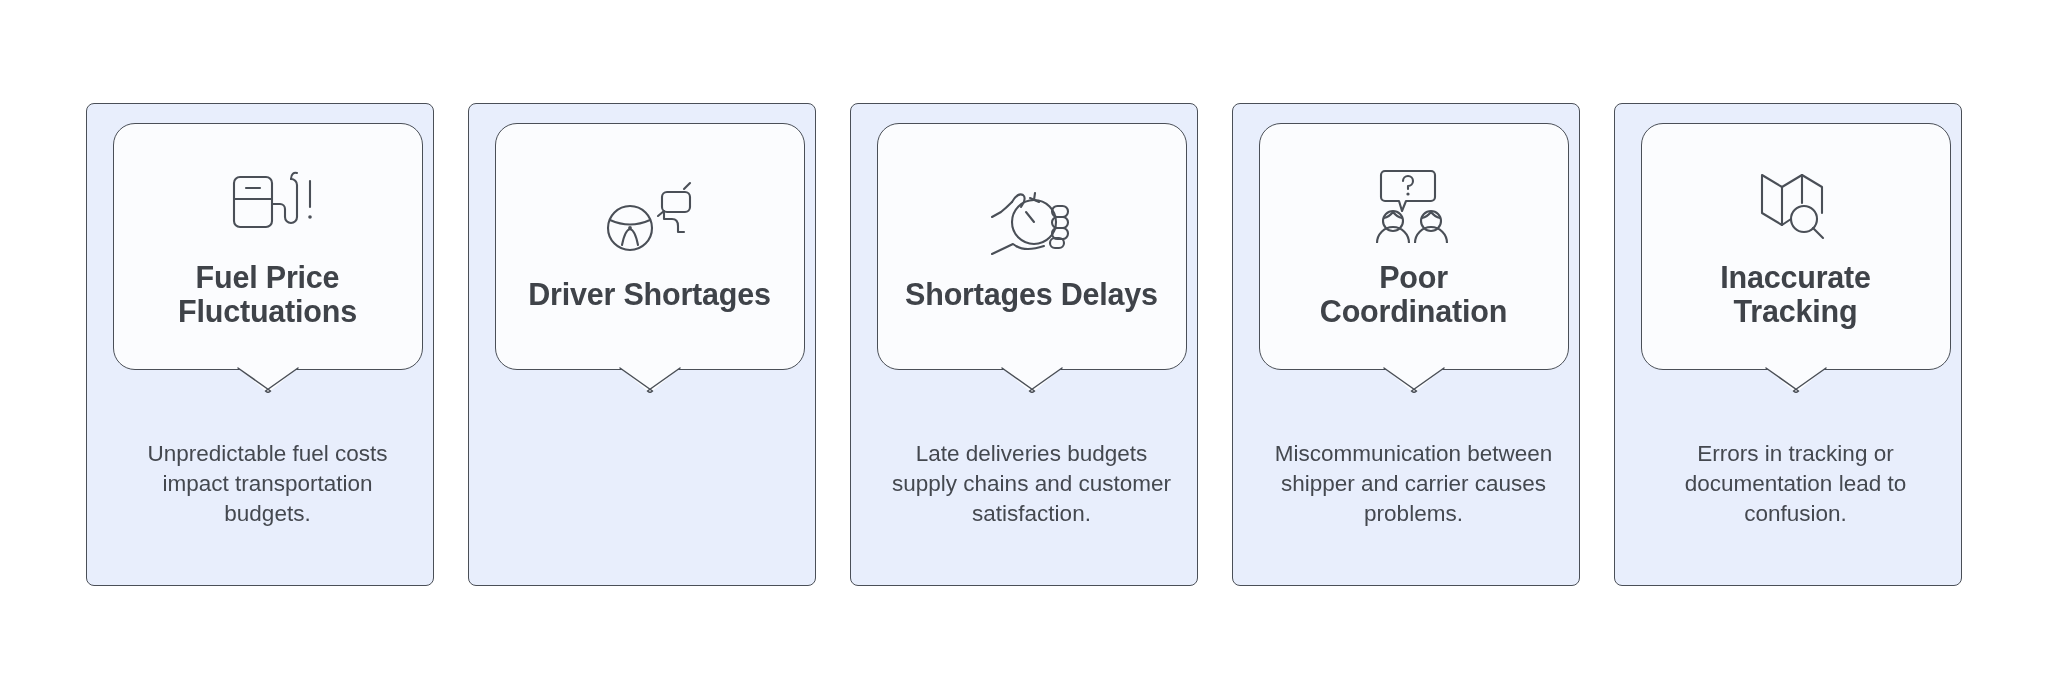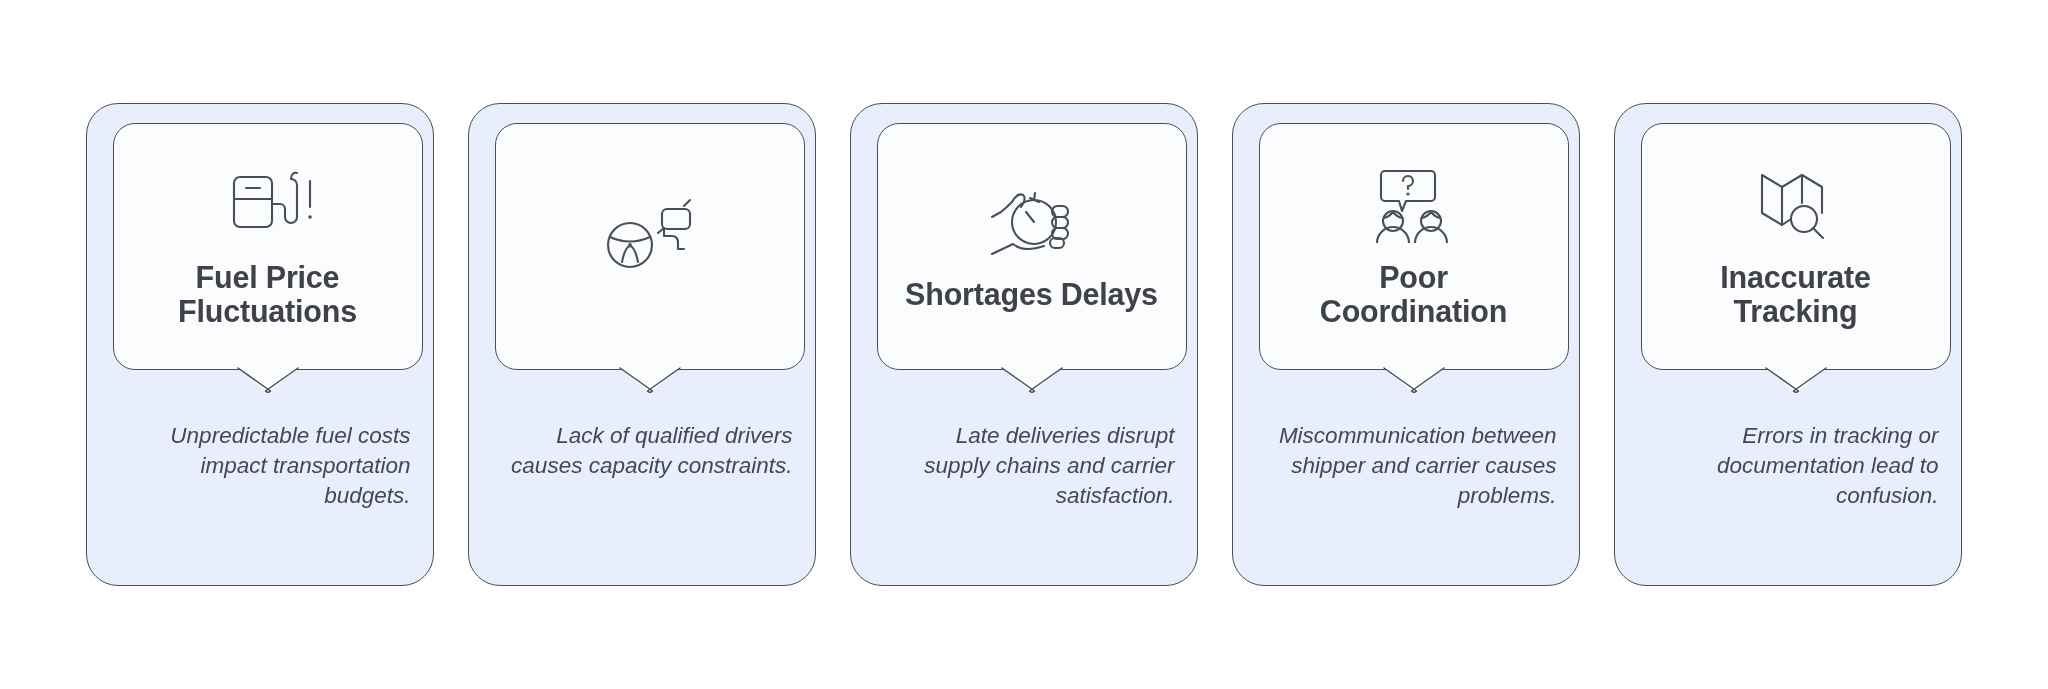--- a/index.html
+++ b/index.html
@@ -25,21 +25,21 @@
     padding: 0 74px;
   }
 
   .card {
     position: relative;
     width: 348px;
     height: 483px;
     box-sizing: border-box;
     background: #e8eefc;
     border: 1.6px solid #4a4f57;
-    border-radius: 32px;
+    border-radius: 8px;
     display: flex;
     flex-direction: column;
     align-items: center;
     padding: 19px 19px 0 34px;
   }
 
   
   .bubble {
     position: relative;
     width: 310px;
@@ -84,27 +84,26 @@
     font-size: 30.5px;
     font-weight: bold;
     line-height: 1.11;
     color: #3f4349;
     text-align: center;
     letter-spacing: -0.2px;
     max-width: 260px;
   }
 
   .desc {
-    margin-top: 51px;
+    margin-top: 69px;
     font-size: 22.5px;
     line-height: 1.33;
     color: #44484f;
-    text-align: right;
+    text-align: center;
     max-width: 286px;
-    font-style: italic;
   }
 </style>
 </head>
 <body>
 
 <div id="board">
 
   <div class="card">
     <div class="bubble">
       <div class="icon-wrap">
@@ -133,26 +132,26 @@
         <svg viewBox="0 0 108 82" fill="none" stroke="#4a4f57" stroke-width="2.1" stroke-linecap="round" stroke-linejoin="round">
           <circle cx="34" cy="50" r="22"></circle>
           <path d="M14 42 q20 9 40 0"></path>
           <path d="M26 67 q3 -15 8 -16 q5 1 8 16"></path>
           <circle cx="34" cy="50" r="1.9" fill="#4a4f57" stroke="none"></circle>
           <rect x="66" y="14" width="28" height="20" rx="5"></rect>
           <path d="M88 11 l6 -6"></path>
           <path d="M62 38 l6 -5 v8 h8 q6 0 6 7 v6 h6"></path>
         </svg>
       </div>
-      <svg class="tail" viewBox="0 0 62 26">
-        <path d="M0 0 H62 L33.5 24 Q31 26.5 28.5 24 Z" fill="#fbfcfe"></path>
-        <path d="M1 1 L33.5 24 Q31 26.5 28.5 24 L61 1" fill="none" stroke="#4a4f57" stroke-width="1.5" stroke-linecap="round" stroke-linejoin="round"></path>
-      </svg>
-    </div>
-    <div class="desc">Lack of qualified drivers causes capacity constraints.</div>
+      <div class="card-title">Driver Shortages</div>
+      <svg class="tail" viewBox="0 0 62 26">
+        <path d="M0 0 H62 L33.5 24 Q31 26.5 28.5 24 Z" fill="#fbfcfe"></path>
+        <path d="M1 1 L33.5 24 Q31 26.5 28.5 24 L61 1" fill="none" stroke="#4a4f57" stroke-width="1.5" stroke-linecap="round" stroke-linejoin="round"></path>
+      </svg>
+    </div>
   </div>
 
   <div class="card">
     <div class="bubble">
       <div class="icon-wrap">
         <svg viewBox="0 0 108 82" fill="none" stroke="#4a4f57" stroke-width="2.1" stroke-linecap="round" stroke-linejoin="round">
           <circle cx="56" cy="44" r="22"></circle>
           <line x1="56" y1="44" x2="48" y2="34"></line>
           <path d="M52 20 l9 4"></path>
           <line x1="56" y1="22" x2="57" y2="15"></line>
@@ -164,21 +163,21 @@
           <rect x="72" y="60" width="14" height="10" rx="5"></rect>
           <path d="M66 68 q-18 6 -28 0 l-3 -2 -21 10"></path>
         </svg>
       </div>
       <div class="card-title">Shortages Delays</div>
       <svg class="tail" viewBox="0 0 62 26">
         <path d="M0 0 H62 L33.5 24 Q31 26.5 28.5 24 Z" fill="#fbfcfe"></path>
         <path d="M1 1 L33.5 24 Q31 26.5 28.5 24 L61 1" fill="none" stroke="#4a4f57" stroke-width="1.5" stroke-linecap="round" stroke-linejoin="round"></path>
       </svg>
     </div>
-    <div class="desc">Late deliveries disrupt supply chains and carrier satisfaction.</div>
+    <div class="desc">Late deliveries budgets supply chains and customer satisfaction.</div>
   </div>
 
   <div class="card">
     <div class="bubble">
       <div class="icon-wrap">
         <svg viewBox="0 0 108 82" fill="none" stroke="#4a4f57" stroke-width="2.1" stroke-linecap="round" stroke-linejoin="round">
           <path d="M25 10 H71 a4 4 0 0 1 4 4 V36 a4 4 0 0 1 -4 4 H46 l-4 10 -3 -10 H25 a4 4 0 0 1 -4 -4 V14 a4 4 0 0 1 4 -4 Z"></path>
           <path d="M43 20 a5 5 0 1 1 5 5 v3"></path>
           <circle cx="48" cy="33" r="1.6" fill="#4a4f57" stroke="none"></circle>
           <circle cx="33" cy="60" r="10"></circle>

